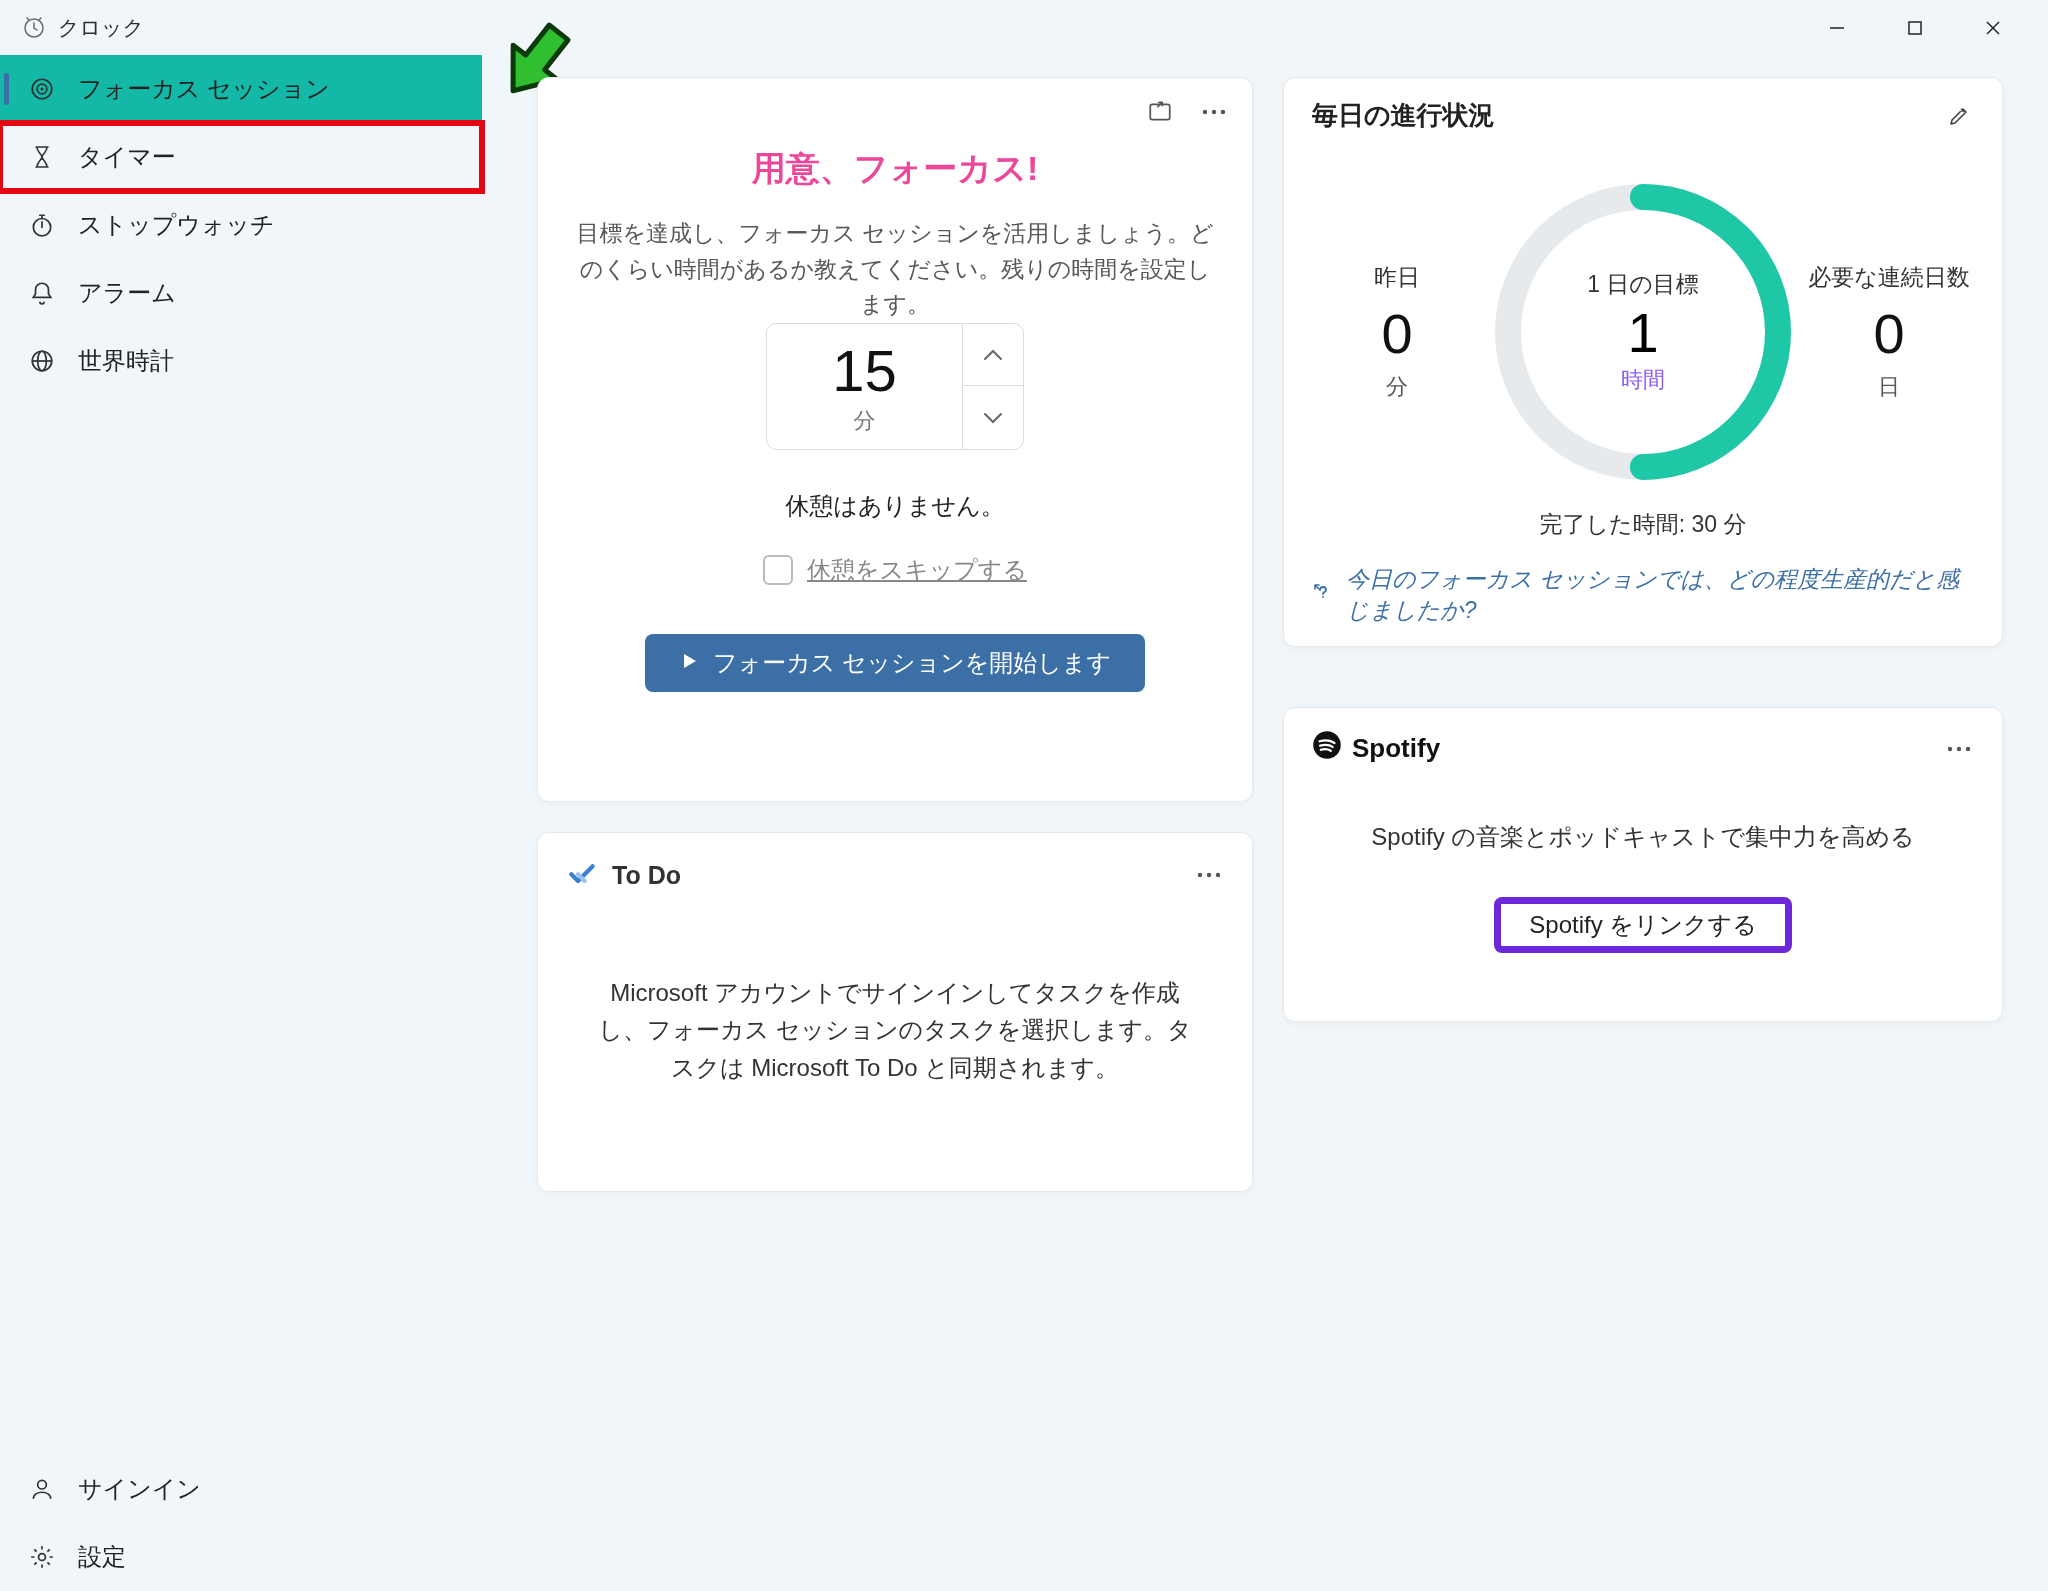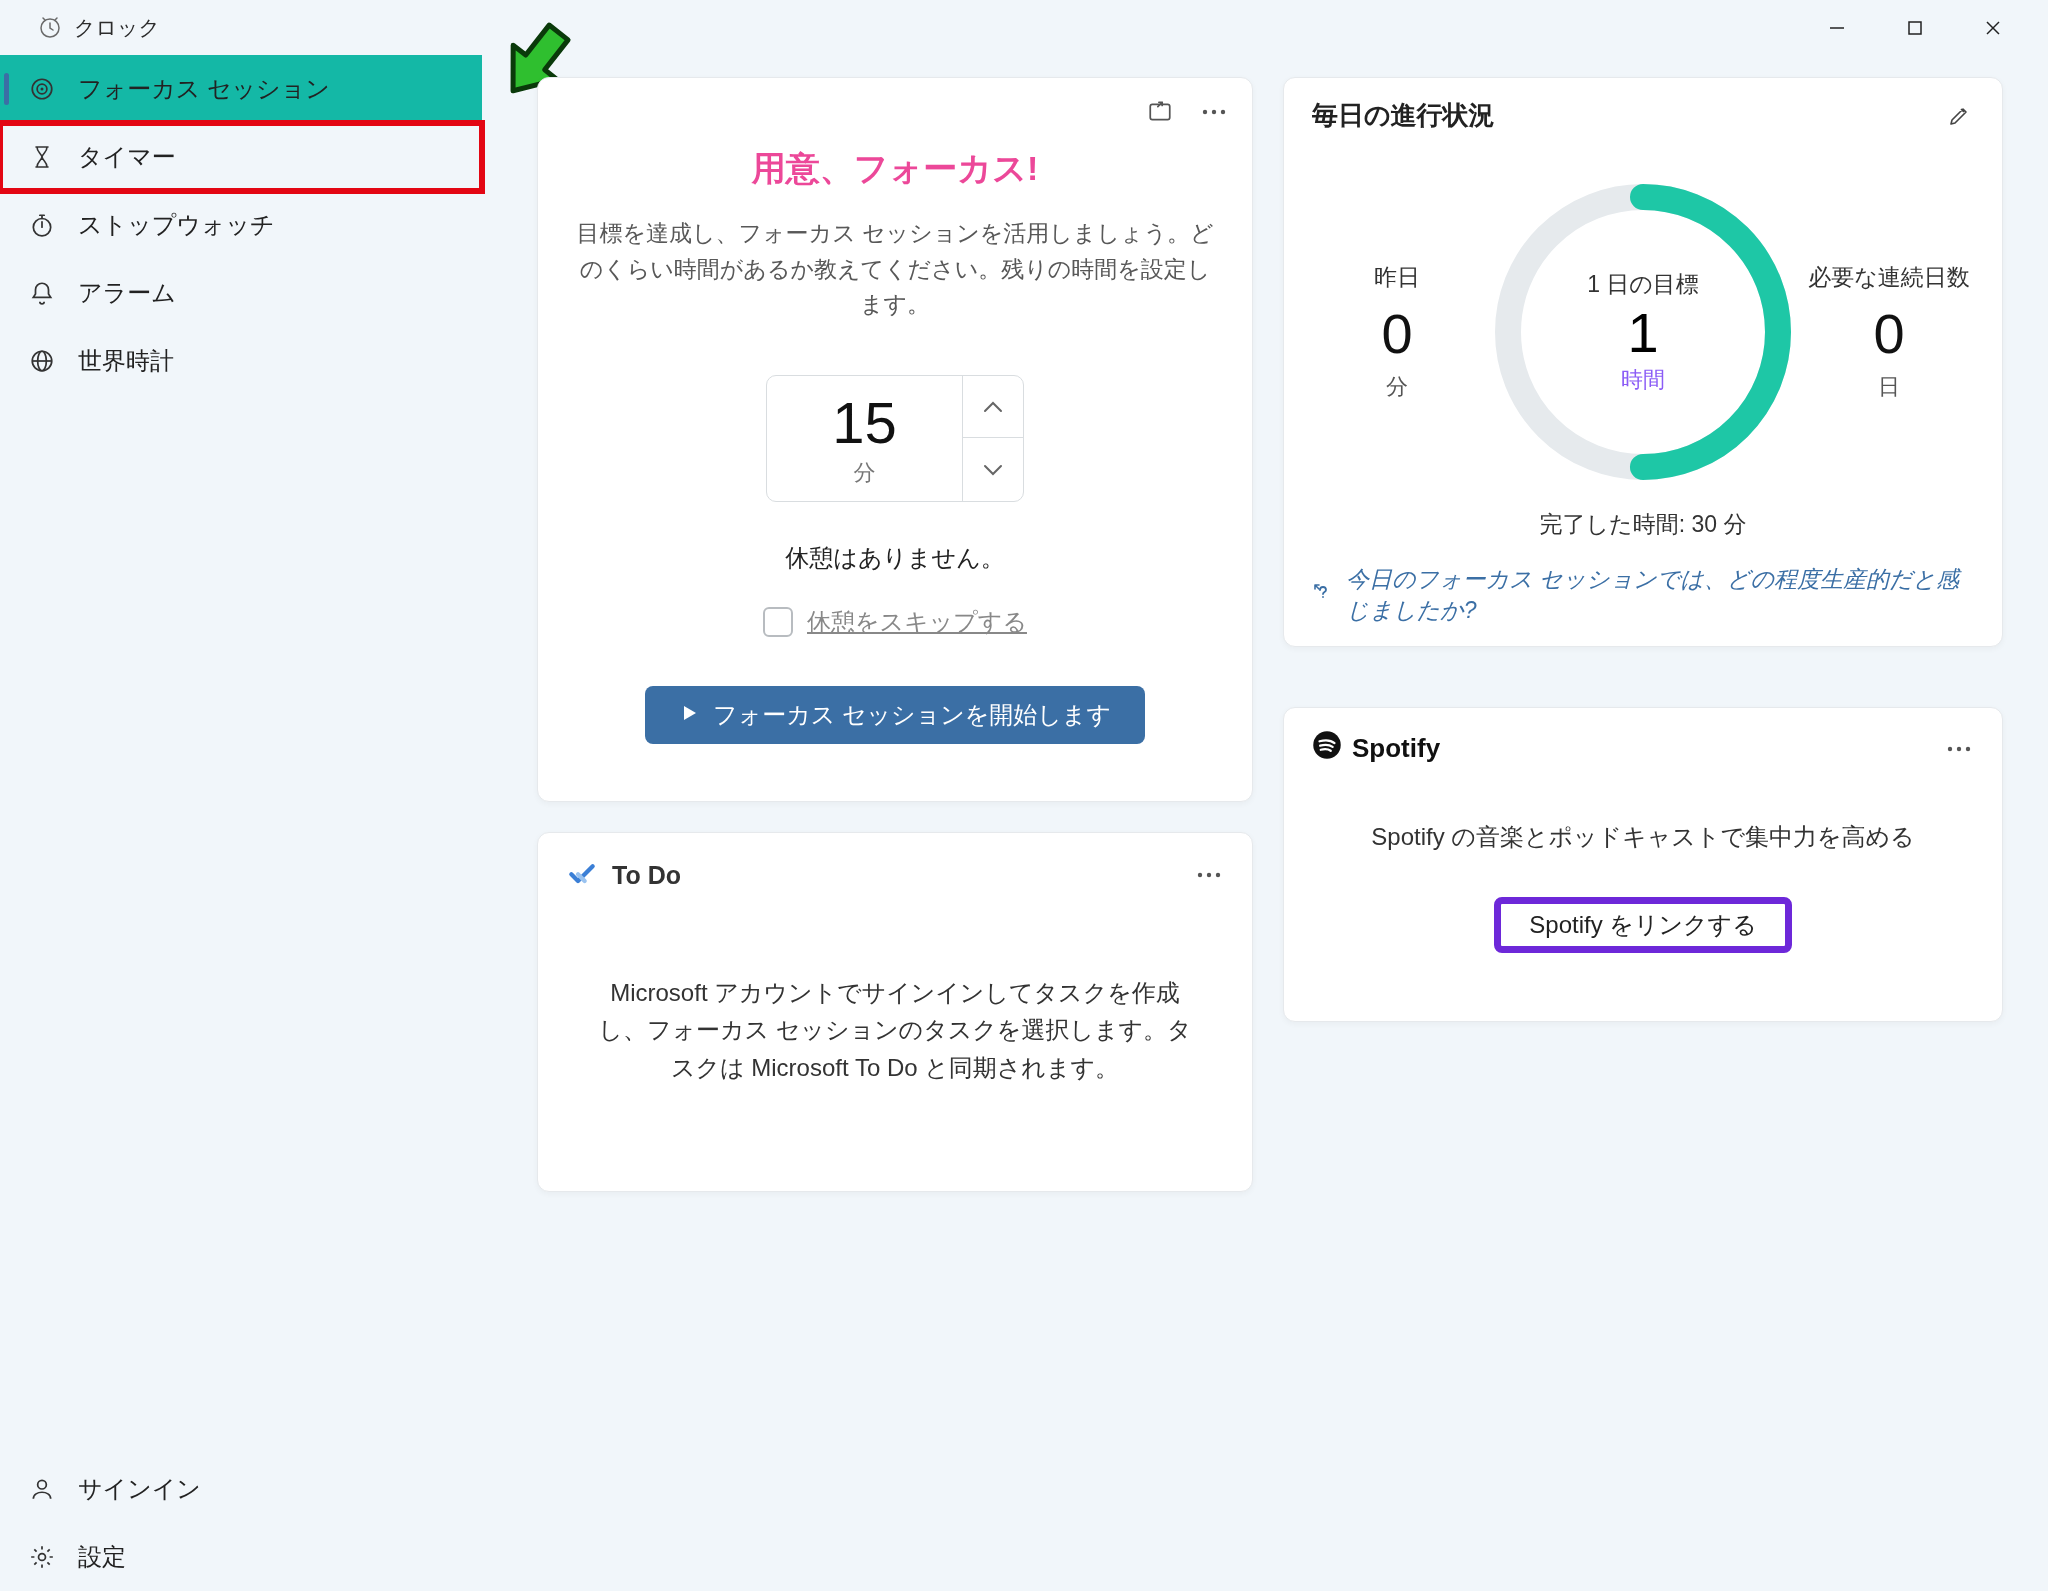--- a/index.html
+++ b/index.html
@@ -1,19 +1,19 @@
 <!DOCTYPE html>
 <html><head>
 <meta charset="utf-8">
 <style>
   * { box-sizing: border-box; margin: 0; padding: 0; font-family: "Segoe UI", "Yu Gothic UI", sans-serif; }
   body { width: 2048px; height: 1591px; background: #f1f6fa; overflow: hidden; position: relative; }
 
   
-  .titlebar { position: absolute; top: 0; left: 0; right: 16px; height: 55px; display: flex; align-items: center; padding-left: 16px; }
+  .titlebar { position: absolute; top: 0; left: 0; right: 16px; height: 55px; display: flex; align-items: center; }
   .titlebar .left { display: flex; align-items: center; gap: 12px; padding-left: 22px; }
   .titlebar .app-icon { width: 24px; height: 24px; }
   .titlebar .app-title { font-size: 21px; color: #2c2c2c; }
   .titlebar .window-controls { margin-left: auto; display: flex; }
   .titlebar .window-controls .wc { width: 78px; height: 55px; display: flex; align-items: center; justify-content: center; }
 
   
   .sidebar { position: absolute; top: 55px; left: 0; width: 482px; bottom: 0; display: flex; flex-direction: column; }
   .nav-item { display: flex; align-items: center; gap: 22px; height: 68px; padding-left: 28px; font-size: 24px; color: #222; position: relative; }
   .nav-item.active { background: #14b8a6; }
@@ -29,21 +29,21 @@
   .main { position: absolute; top: 55px; left: 482px; right: 0; bottom: 0; padding: 22px 30px 0 55px; display: grid; grid-template-columns: 716px 720px; gap: 30px; align-content: start; }
 
   .card { background: #ffffff; border-radius: 12px; border: 1px solid #e6e9ec; box-shadow: 0 2px 6px rgba(0,0,0,0.04); position: relative; }
 
   
   .card-focus { grid-column: 1; grid-row: 1; height: 725px; padding: 28px 30px 0; display: flex; flex-direction: column; align-items: center; }
   .card-focus .top-actions { position: absolute; top: 18px; right: 22px; display: flex; gap: 22px; }
   .card-focus .top-actions .ab { width: 32px; height: 32px; display: flex; align-items: center; justify-content: center; color: #444; }
   .card-focus h2 { margin-top: 40px; font-size: 34px; font-weight: 600; color: #ec4899; }
   .card-focus .desc { margin-top: 24px; font-size: 23px; color: #585858; text-align: center; line-height: 1.55; max-width: 690px; }
-  .spin { margin-top: 52px; display: flex; border: 1px solid #d9dde0; border-radius: 10px; overflow: hidden; background: #ffffff; }
+  .spin { display: flex; border: 1px solid #d9dde0; border-radius: 10px; overflow: hidden; background: #ffffff; }
   .spin .value-box { width: 196px; height: 125px; display: flex; flex-direction: column; align-items: center; justify-content: center; border-right: 1px solid #d9dde0; }
   .spin .value-box .num { font-size: 58px; color: #111; }
   .spin .value-box .unit { font-size: 22px; color: #777; margin-top: 2px; }
   .spin .arrows { display: flex; flex-direction: column; }
   .spin .arrows .arw { width: 60px; height: 62.5px; display: flex; align-items: center; justify-content: center; }
   .spin .arrows .arw:first-child { border-bottom: 1px solid #d9dde0; }
   .break-text { margin-top: 40px; font-size: 24px; color: #222; }
   .skip-row { margin-top: 32px; display: flex; align-items: center; gap: 14px; }
   .skip-row .cb { width: 30px; height: 30px; border: 2px solid #b8bcc0; border-radius: 6px; background: #fff; }
   .skip-row .lbl { font-size: 24px; color: #888; text-decoration: underline; }

